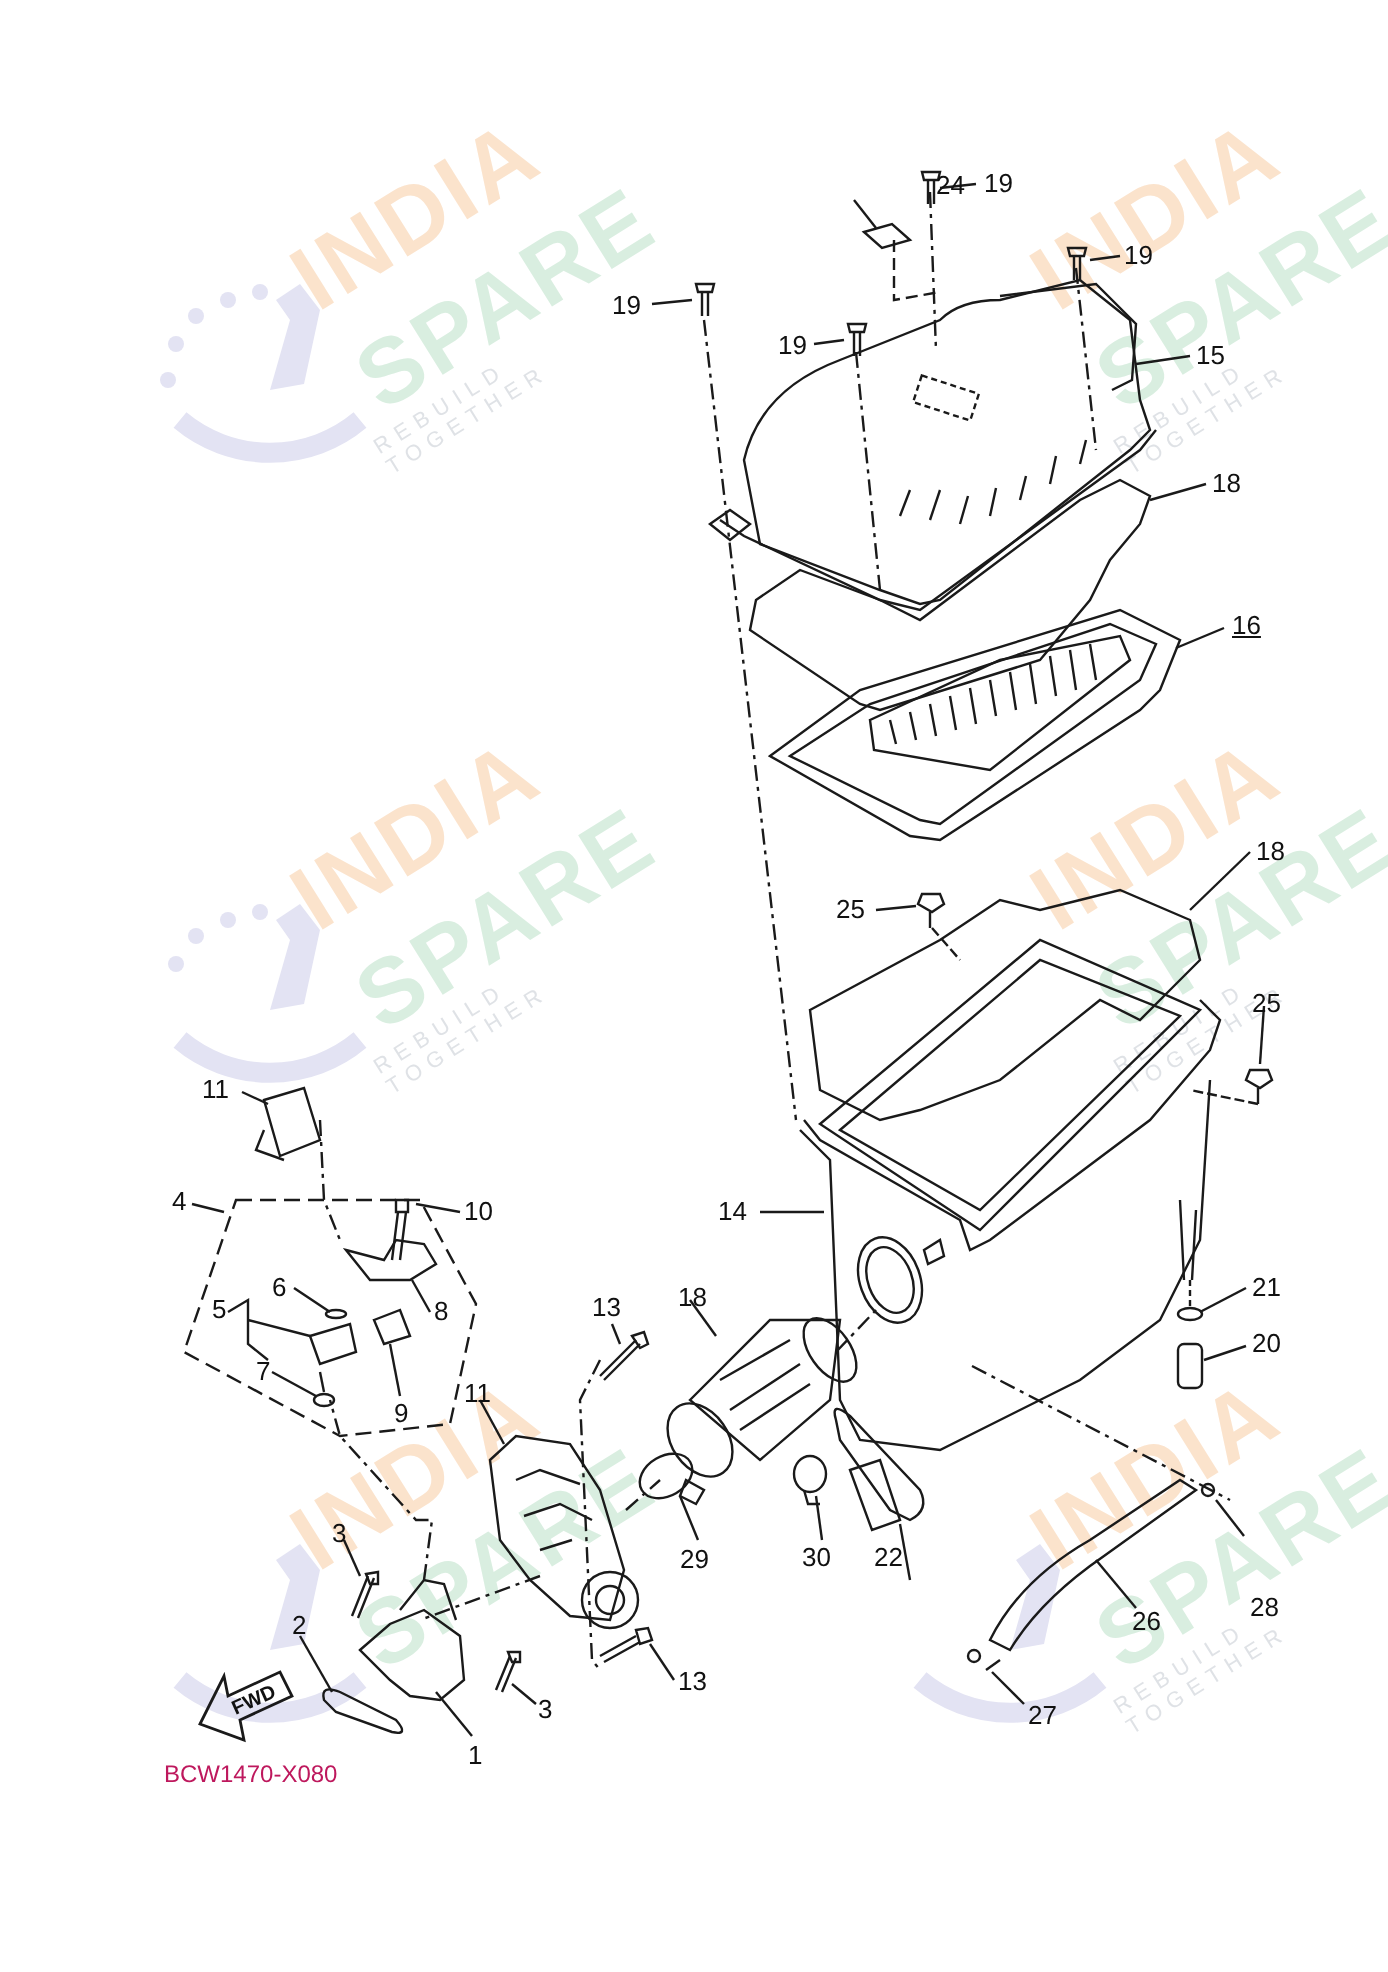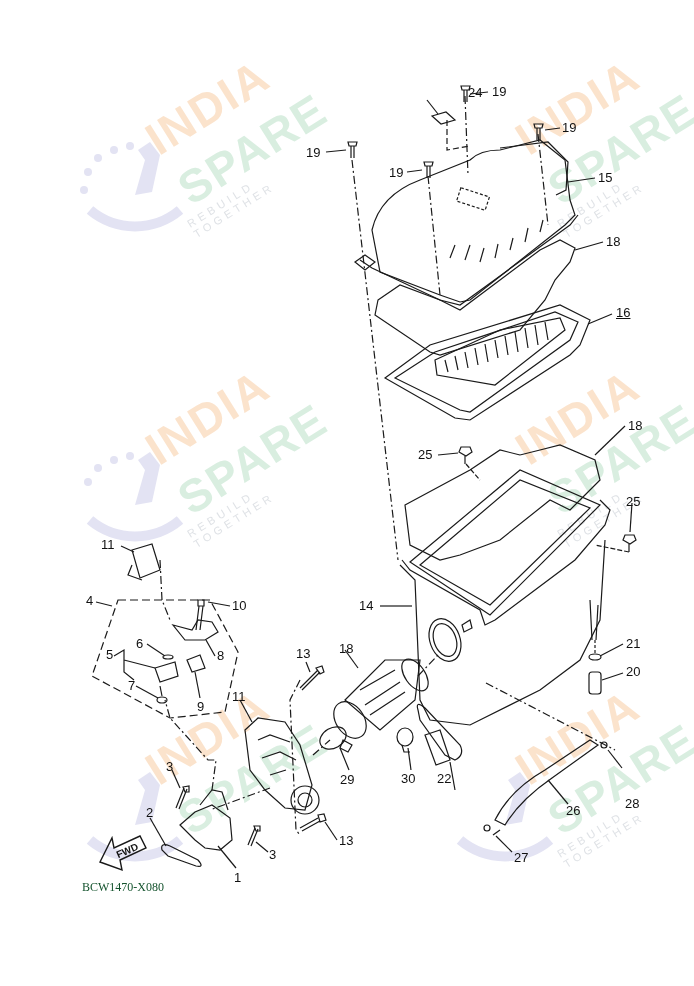--- a/index.html
+++ b/index.html
@@ -3,21 +3,21 @@
 <meta charset="utf-8">
 <style>
   html, body { margin:0; padding:0; background:#ffffff; }
   body { width:694px; height:986px; position:relative; overflow:hidden; font-family:"Liberation Sans", sans-serif; }
   #canvas { position:absolute; left:0; top:0; width:694px; height:986px; }
   .wm { position:absolute; pointer-events:none; }
   .wm-india { position:absolute; font-family:"Liberation Sans", sans-serif; font-weight:bold; font-size:46px; color:#fbe3cc; transform:rotate(-32deg); letter-spacing:2px; }
   .wm-spare { position:absolute; font-family:"Liberation Sans", sans-serif; font-weight:bold; font-size:46px; color:#d9eee0; transform:rotate(-32deg); letter-spacing:2px; }
   .wm-tag { position:absolute; font-family:"Liberation Sans", sans-serif; font-size:11px; color:#dfe2e6; transform:rotate(-32deg); letter-spacing:4px; }
   .callout { position:absolute; font-family:"Liberation Sans", sans-serif; font-size:13px; color:#111; line-height:1; white-space:nowrap; }
-  .code { position:absolute; left:82px; top:880px; font-size:12px; color:#14532d; font-family:Liberation Serif, serif; }
+  .code { position:absolute; left:82px; top:880px; font-size:12px; color:#be185d; font-family:Liberation Sans, sans-serif; }
 </style>
 </head>
 <body>
 
 <div id="canvas">
 
   <div class="wm" style="left:70px;top:60px;width:260px;height:190px;">
     <svg width="260" height="190" style="position:absolute;left:0;top:0;">
       <path d="M20 150 A70 70 0 0 0 110 150" stroke="#e3e3f3" stroke-width="10" fill="none"></path>
       <path d="M65 135 L75 100 L68 90 L80 82 L90 95 L82 132 Z" fill="#e3e3f3"></path>

